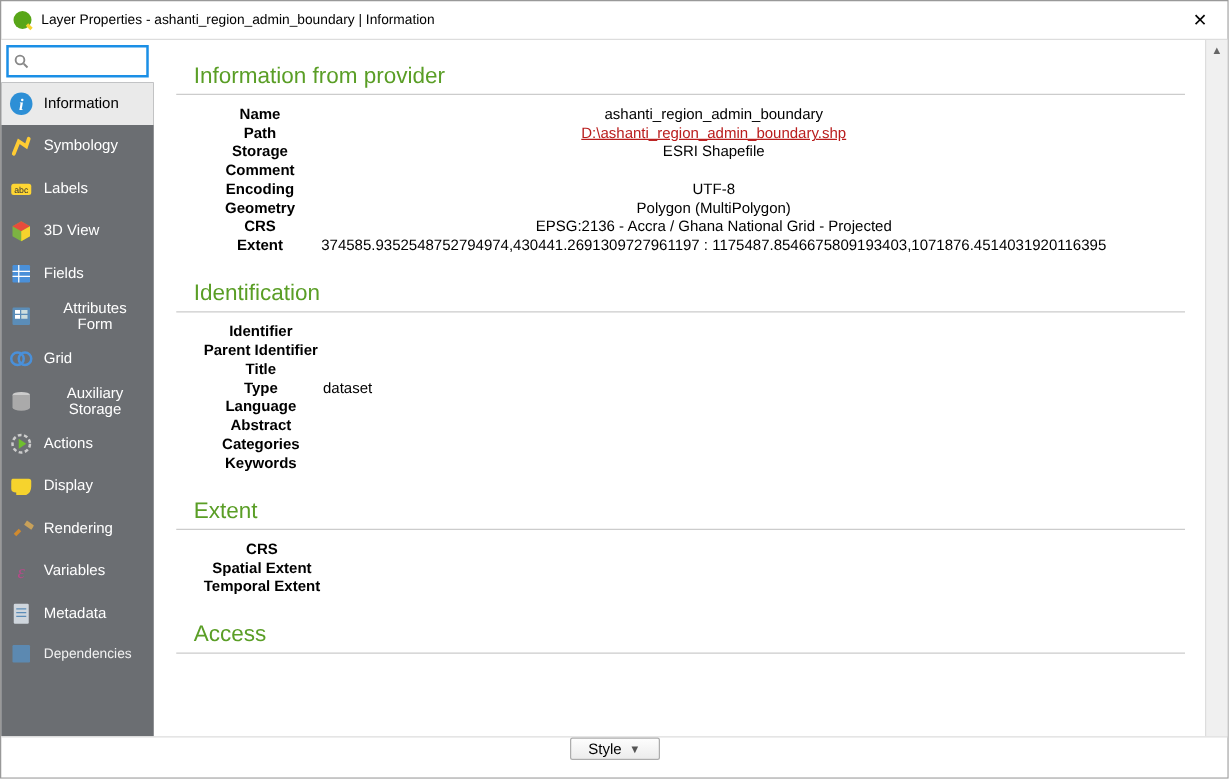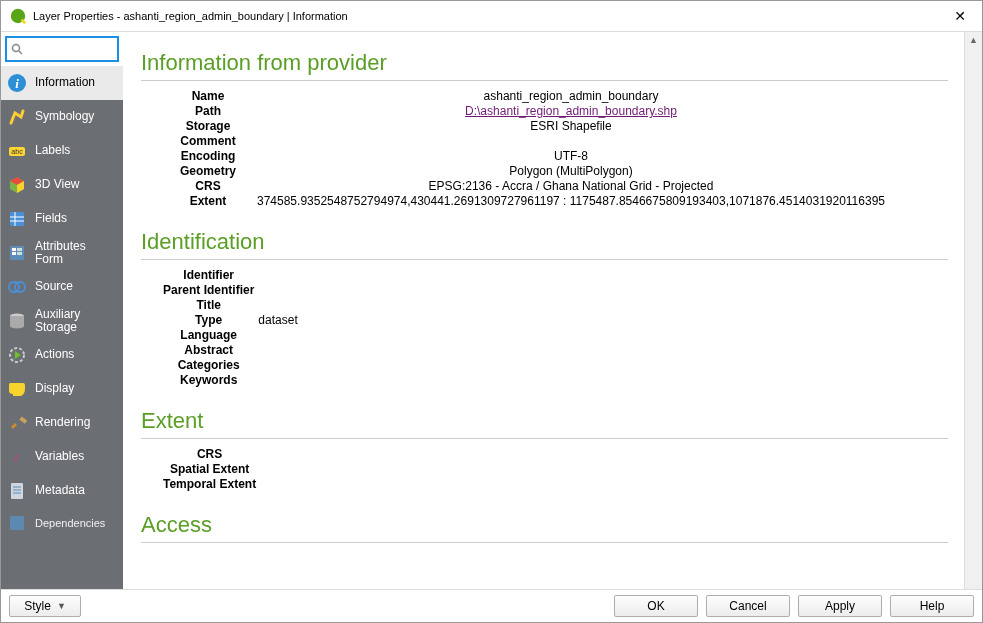--- a/index.html
+++ b/index.html
@@ -11,31 +11,31 @@
   .body{flex:1;display:flex;min-height:0;}
   .leftcol{width:122px;display:flex;flex-direction:column;background:#fff;}
   .search{margin:4px;border:2px solid #1b8fe6;height:22px;display:flex;align-items:center;padding:0 4px;}
   .search .mag{color:#666;margin-right:4px;}
   .search input{border:none;outline:none;flex:1;font-size:12px;background:transparent;}
   .sidebar{flex:1;background:#6b6e72;color:#fff;overflow:hidden;}
   .sidebar .item{display:flex;align-items:center;height:34px;padding:0 6px;gap:8px;cursor:pointer;font-size:12px;}
   .sidebar .item.small{height:30px;}
   .sidebar .item .ico{width:20px;height:20px;flex-shrink:0;}
   .sidebar .item.active{background:#eaeaea;color:#000;}
-  .sidebar .item .lbl{line-height:1.1;}
+  .sidebar .item .lbl{line-height:1.1;text-align:center;}
   .content{flex:1;display:flex;}
   .info-pane{flex:1;overflow:auto;padding:12px 16px 8px 18px;position:relative;}
   .vscroll{width:17px;background:#f0f0f0;border-left:1px solid #ddd;}
-  h2.sec{color:#5a9e26;font-weight:400;font-size:22px;margin:6px 0 2px 0;}
+  h2.sec{color:#5a9e26;font-weight:400;font-size:18px;margin:6px 0 2px 14px;}
   hr.sec-hr{border:none;border-top:1px solid #ccc;margin:4px 0 8px 0;}
   table.kv{border-collapse:collapse;margin-left:22px;}
   table.kv td{vertical-align:top;padding:0 0 1px 0;font-size:12px;text-align:center;}
   table.kv td.k{font-weight:700;width:90px;white-space:nowrap;padding-right:4px;}
-  a.link{color:#701a75;text-decoration:underline;}
-  .footer{height:32px;border-top:1px solid #ddd;display:flex;align-items:center;padding:0 8px;gap:8px;}
+  a.link{color:#b91c1c;text-decoration:underline;}
+  .footer{height:32px;border-top:1px solid #ddd;display:flex;align-items:center;padding:0 8px;gap:8px;flex-direction:column;}
   .footer .spacer{flex:1;}
   .btn{height:22px;min-width:84px;border:1px solid #adadad;background:linear-gradient(#fdfdfd,#ececec);border-radius:2px;font-size:12px;cursor:pointer;}
   .btn.style{min-width:72px;display:flex;align-items:center;justify-content:center;gap:6px;}
   .btn.style .arrow{font-size:9px;color:#555;}
   svg{display:block;}
 </style>
 </head>
 <body>
 
 <div class="window">
@@ -124,21 +124,21 @@
             </span>
           <span class="lbl">Attributes Form</span>
         </div>
         <div class="item">
           <span class="ico">
               <svg viewBox="0 0 20 20">
                 <circle cx="7" cy="10" r="5" fill="none" stroke="#4a90d9" stroke-width="2"></circle>
                 <circle cx="13" cy="10" r="5" fill="none" stroke="#4a90d9" stroke-width="2"></circle>
               </svg>
             </span>
-          <span class="lbl">Source</span>
+          <span class="lbl">Grid</span>
         </div>
         <div class="item">
           <span class="ico">
               <svg viewBox="0 0 20 20">
                 <ellipse cx="10" cy="5" rx="7" ry="2.5" fill="#ccc"></ellipse>
                 <path d="M3 5 L3 15 A7 2.5 0 0 0 17 15 L17 5" fill="#aaa"></path>
               </svg>
             </span>
           <span class="lbl">Auxiliary Storage</span>
         </div>

